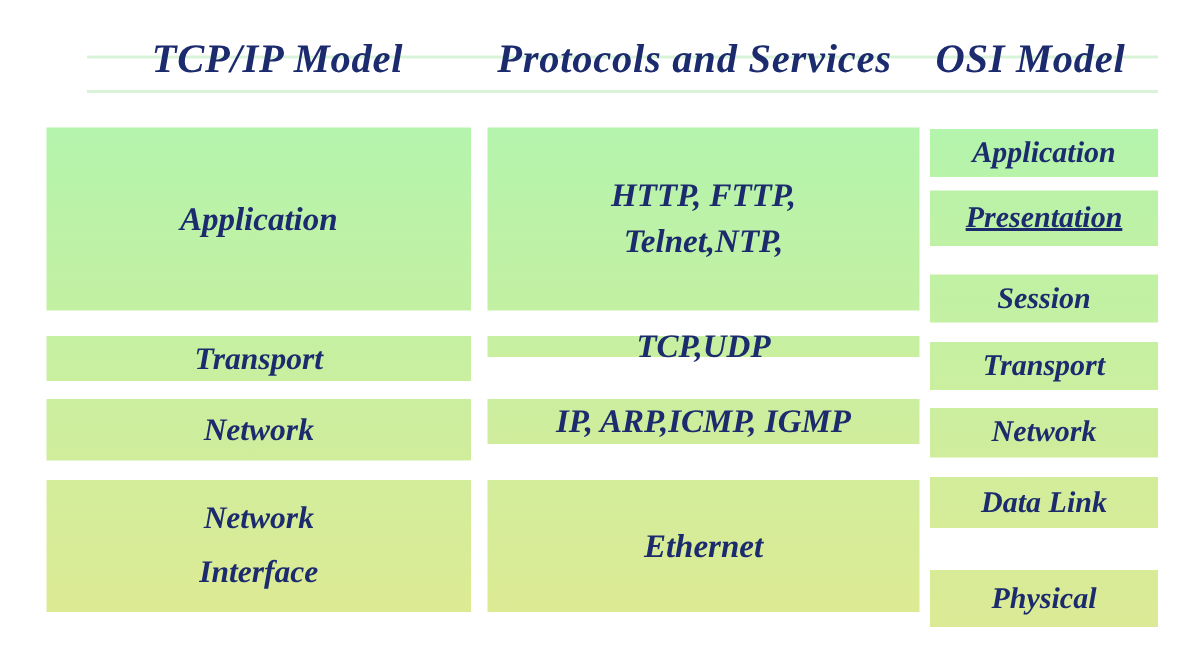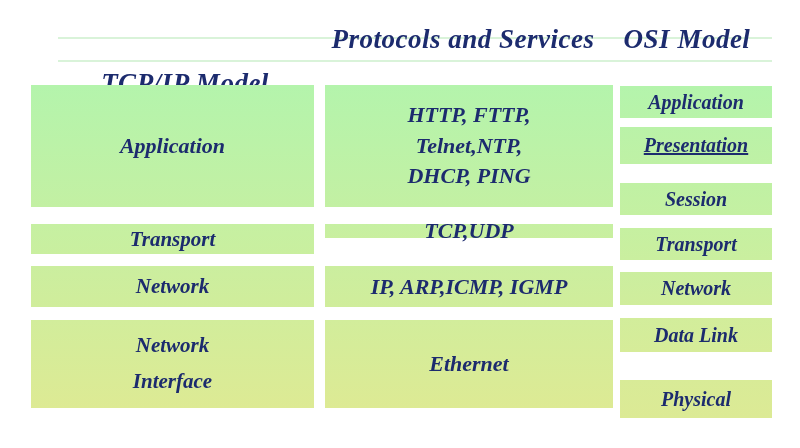--- a/index.html
+++ b/index.html
@@ -3,38 +3,38 @@
 <meta charset="utf-8">
 <style>
   html,body{margin:0;padding:0;background:#ffffff;}
   #stage{
     position:relative;width:800px;height:448px;background:#ffffff;overflow:hidden;
     font-family:"Liberation Serif","DejaVu Serif",serif;
     font-style:italic;font-weight:bold;color:#1c2b6e;
   }
   .hline{position:absolute;left:58px;width:714px;height:2px;background:rgba(186,234,186,.55);}
   .hdr{position:absolute;top:24px;font-size:27px;text-align:center;white-space:nowrap;letter-spacing:.5px;}
-  #hdr-tcpip{left:45px;width:280px;margin-top:44px;}
+  #hdr-tcpip{left:45px;width:280px;}
   #hdr-proto{left:323px;width:280px;}
   #hdr-osi{left:607px;width:160px;}
   .bx{
     position:absolute;display:flex;flex-direction:column;align-items:center;justify-content:center;
     text-align:center;font-size:22px;line-height:1.45;
   }
   
   .col-l{left:31px;width:283px;}
   #a1{top:85px;height:122px;background:linear-gradient(#b4f4ac,#c3f0a3);}
   #a2{top:224px;height:30px;background:linear-gradient(#c6f0a2,#c9ef9f);font-size:21px;}
   #a3{top:266px;height:41px;background:linear-gradient(#cbee9f,#d0ed9b);font-size:21px;}
   #a4{top:320px;height:88px;background:linear-gradient(#d2ed9b,#ddea94);font-size:21px;line-height:1.7;}
   
   .col-m{left:325px;width:288px;}
   #b1{top:85px;height:122px;background:linear-gradient(#b4f4ac,#c3f0a3);line-height:1.4;}
   #b2{top:224px;height:14px;background:linear-gradient(#c6f0a2,#c9ef9f);}
-  #b3{top:266px;height:41px;background:linear-gradient(#cbee9f,#d0ed9b);justify-content:center;}
+  #b3{top:266px;height:30px;background:linear-gradient(#cbee9f,#d0ed9b);justify-content:center;}
   #b4{top:320px;height:88px;background:linear-gradient(#d2ed9b,#ddea94);}
   
   .col-r{left:620px;width:152px;font-size:20px;}
   #c1{top:86px;height:32px;background:linear-gradient(#b4f4ac,#b8f3a9);}
   #c2{top:127px;height:37px;background:linear-gradient(#baf2a8,#bff1a5);text-decoration:underline;}
   #c3{top:183px;height:32px;background:linear-gradient(#c0f1a4,#c4f0a2);text-align:center;}
   #c4{top:228px;height:32px;background:linear-gradient(#c6f0a1,#caef9f);}
   #c5{top:272px;height:33px;background:linear-gradient(#cbee9f,#d0ed9c);}
   #c6{top:318px;height:34px;background:linear-gradient(#d2ed9b,#d6ec99);text-align:right;}
   #c7{top:380px;height:38px;background:linear-gradient(#d8eb97,#dcea95);}
@@ -62,21 +62,20 @@
     <span class="ln">Network</span>
   </div>
   <div class="bx col-l" id="a4">
     <span class="ln">Network</span>
     <span class="ln">Interface</span>
   </div>
 
   <div class="bx col-m" id="b1">
     <span class="ln">HTTP, FTTP,</span>
     <span class="ln">Telnet,NTP,</span>
-    <span class="ln">DHCP, PING</span>
   </div>
   <div class="bx col-m" id="b2">
     <span class="ln">TCP,UDP</span>
   </div>
   <div class="bx col-m" id="b3">
     <span class="ln">IP, ARP,ICMP, IGMP</span>
   </div>
   <div class="bx col-m" id="b4">
     <span class="ln">Ethernet</span>
   </div>

